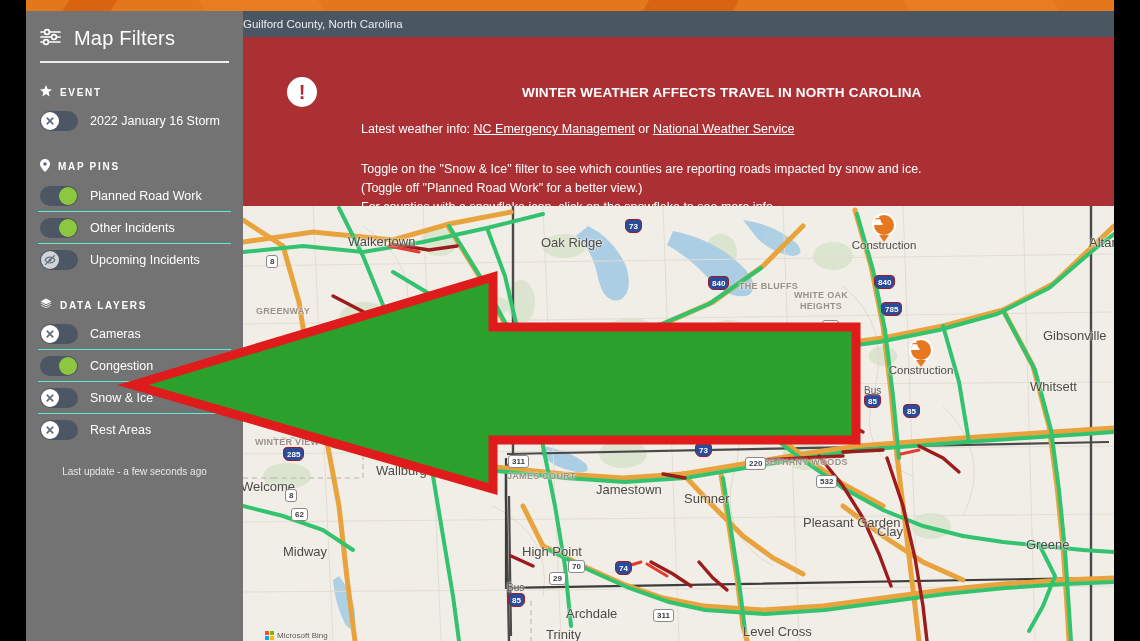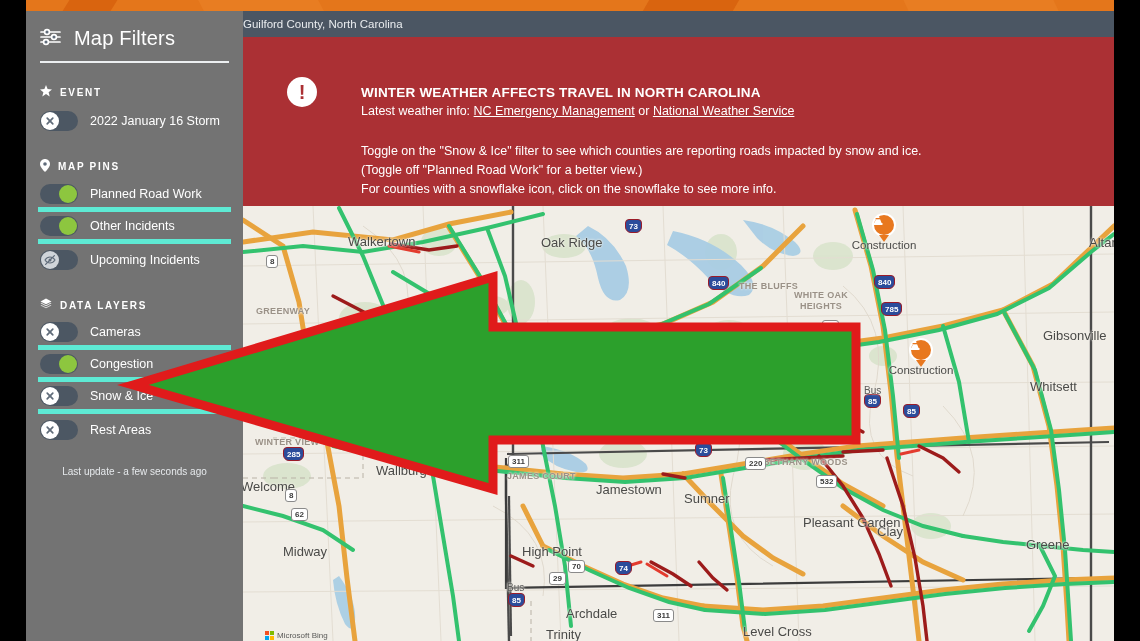--- a/index.html
+++ b/index.html
@@ -38,21 +38,21 @@
 
   .section-head {
     display: flex; align-items: center; gap: 8px;
     margin: 22px 0 6px 14px; font-size: 10px; font-weight: 700;
     letter-spacing: 1.7px; color: #fff;
   }
   .rowlist { margin: 0 12px 0 12px; }
   .row {
     display: flex; align-items: center; gap: 12px;
     height: 32px; position: relative; padding-left: 2px;
-    border-bottom: 5px solid #5eead4;
+    border-bottom: 1px solid #5eead4;
   }
   .row:last-child { border-bottom: none; }
   .row-label { font-size: 12.5px; color: #fff; white-space: nowrap; }
   .chev { margin-left: auto; margin-right: 4px; }
 
   
   .toggle { position: relative; width: 38px; height: 20px; border-radius: 10px;
             background: #4c5763; flex: 0 0 38px; }
   .toggle .knob {
     position: absolute; top: 1px; width: 18px; height: 18px; border-radius: 50%;
@@ -76,21 +76,21 @@
     background: #ab3034; color: #fff; height: 169px;
     display: flex; padding: 16px 0 0 0; position: relative;
   }
   .alert-icon-wrap { width: 118px; display: flex; justify-content: center; padding-top: 24px; }
   .alert-icon {
     width: 30px; height: 30px; border-radius: 50%; background: #fff; color: #ab3034;
     display: flex; align-items: center; justify-content: center;
     font-size: 20px; font-weight: 700; line-height: 1;
   }
   .alert-body { padding-top: 32px; }
-  .alert-title { font-size: 13.5px; font-weight: 700; letter-spacing: .2px; margin-bottom: 4px; }
+  .alert-title { font-size: 13.5px; font-weight: 700; letter-spacing: .2px; margin-bottom: 22px; text-align: right; }
   .alert-sub { font-size: 12.5px; margin-bottom: 24px; }
   .alert-sub a { color: #fff; text-decoration: underline; }
   .alert-lines p { font-size: 12.5px; line-height: 19px; }
 
   
   .map { position: relative; width: 871px; height: 435px; background: #f1eee7; overflow: hidden; }
   .map svg { position: absolute; left: 0; top: 0; }
   .map-label {
     position: absolute; color: #5a5a58; font-size: 11px;
     white-space: nowrap; text-shadow: 0 0 3px #f4f1ea, 0 0 2px #f4f1ea;

